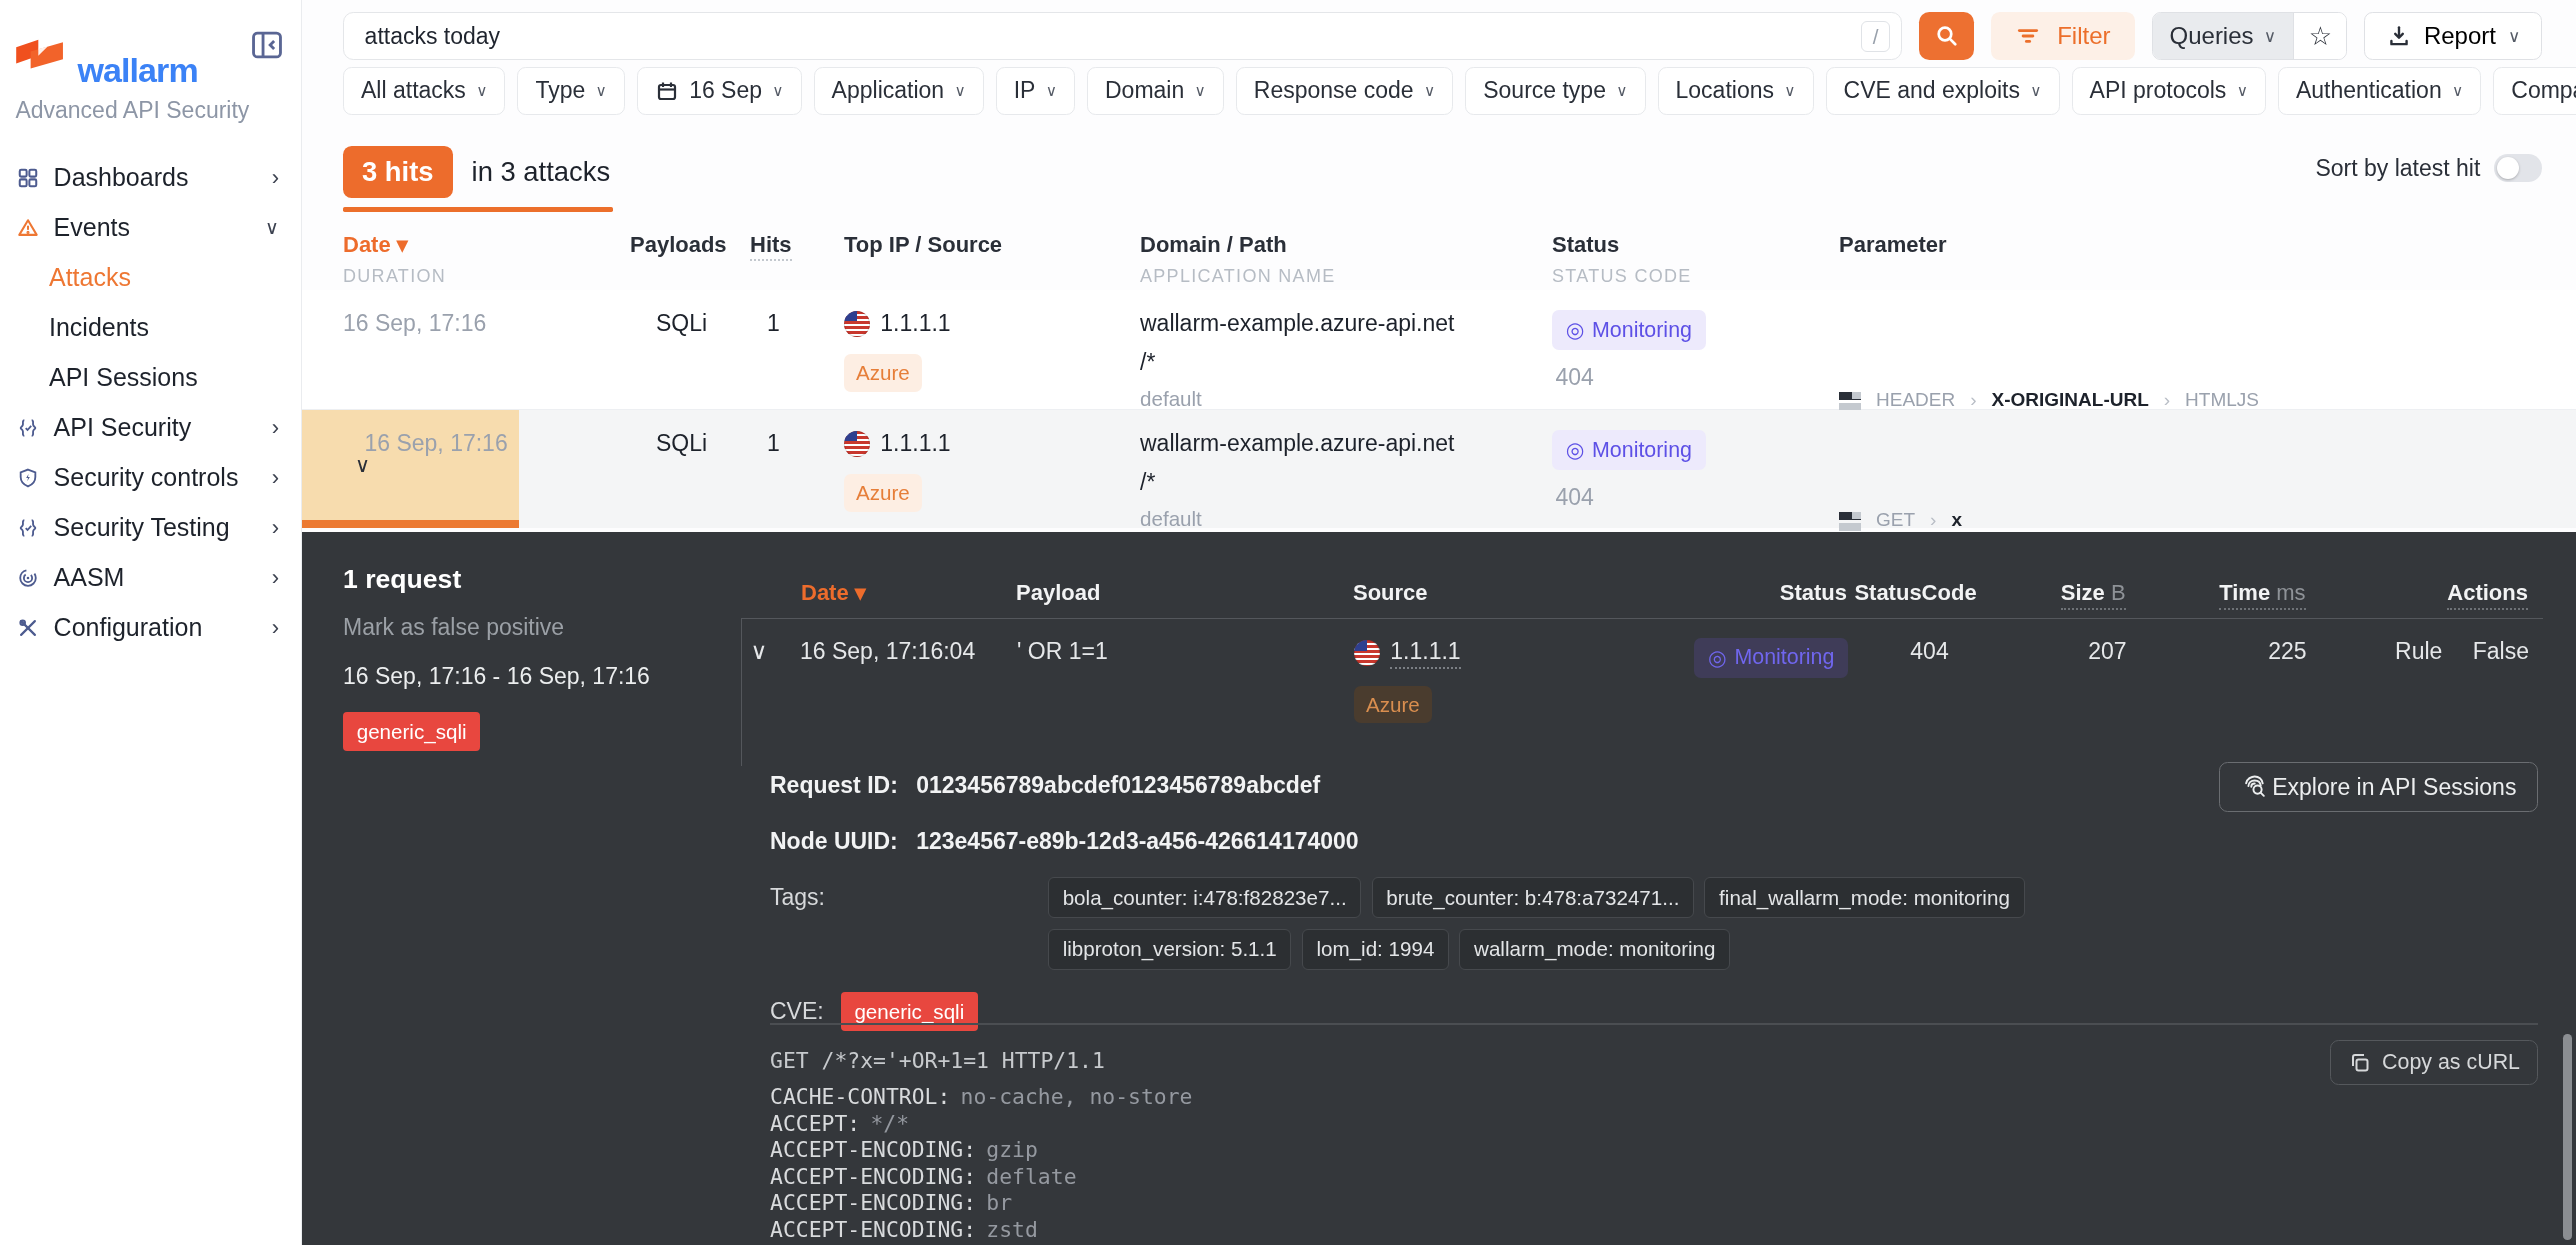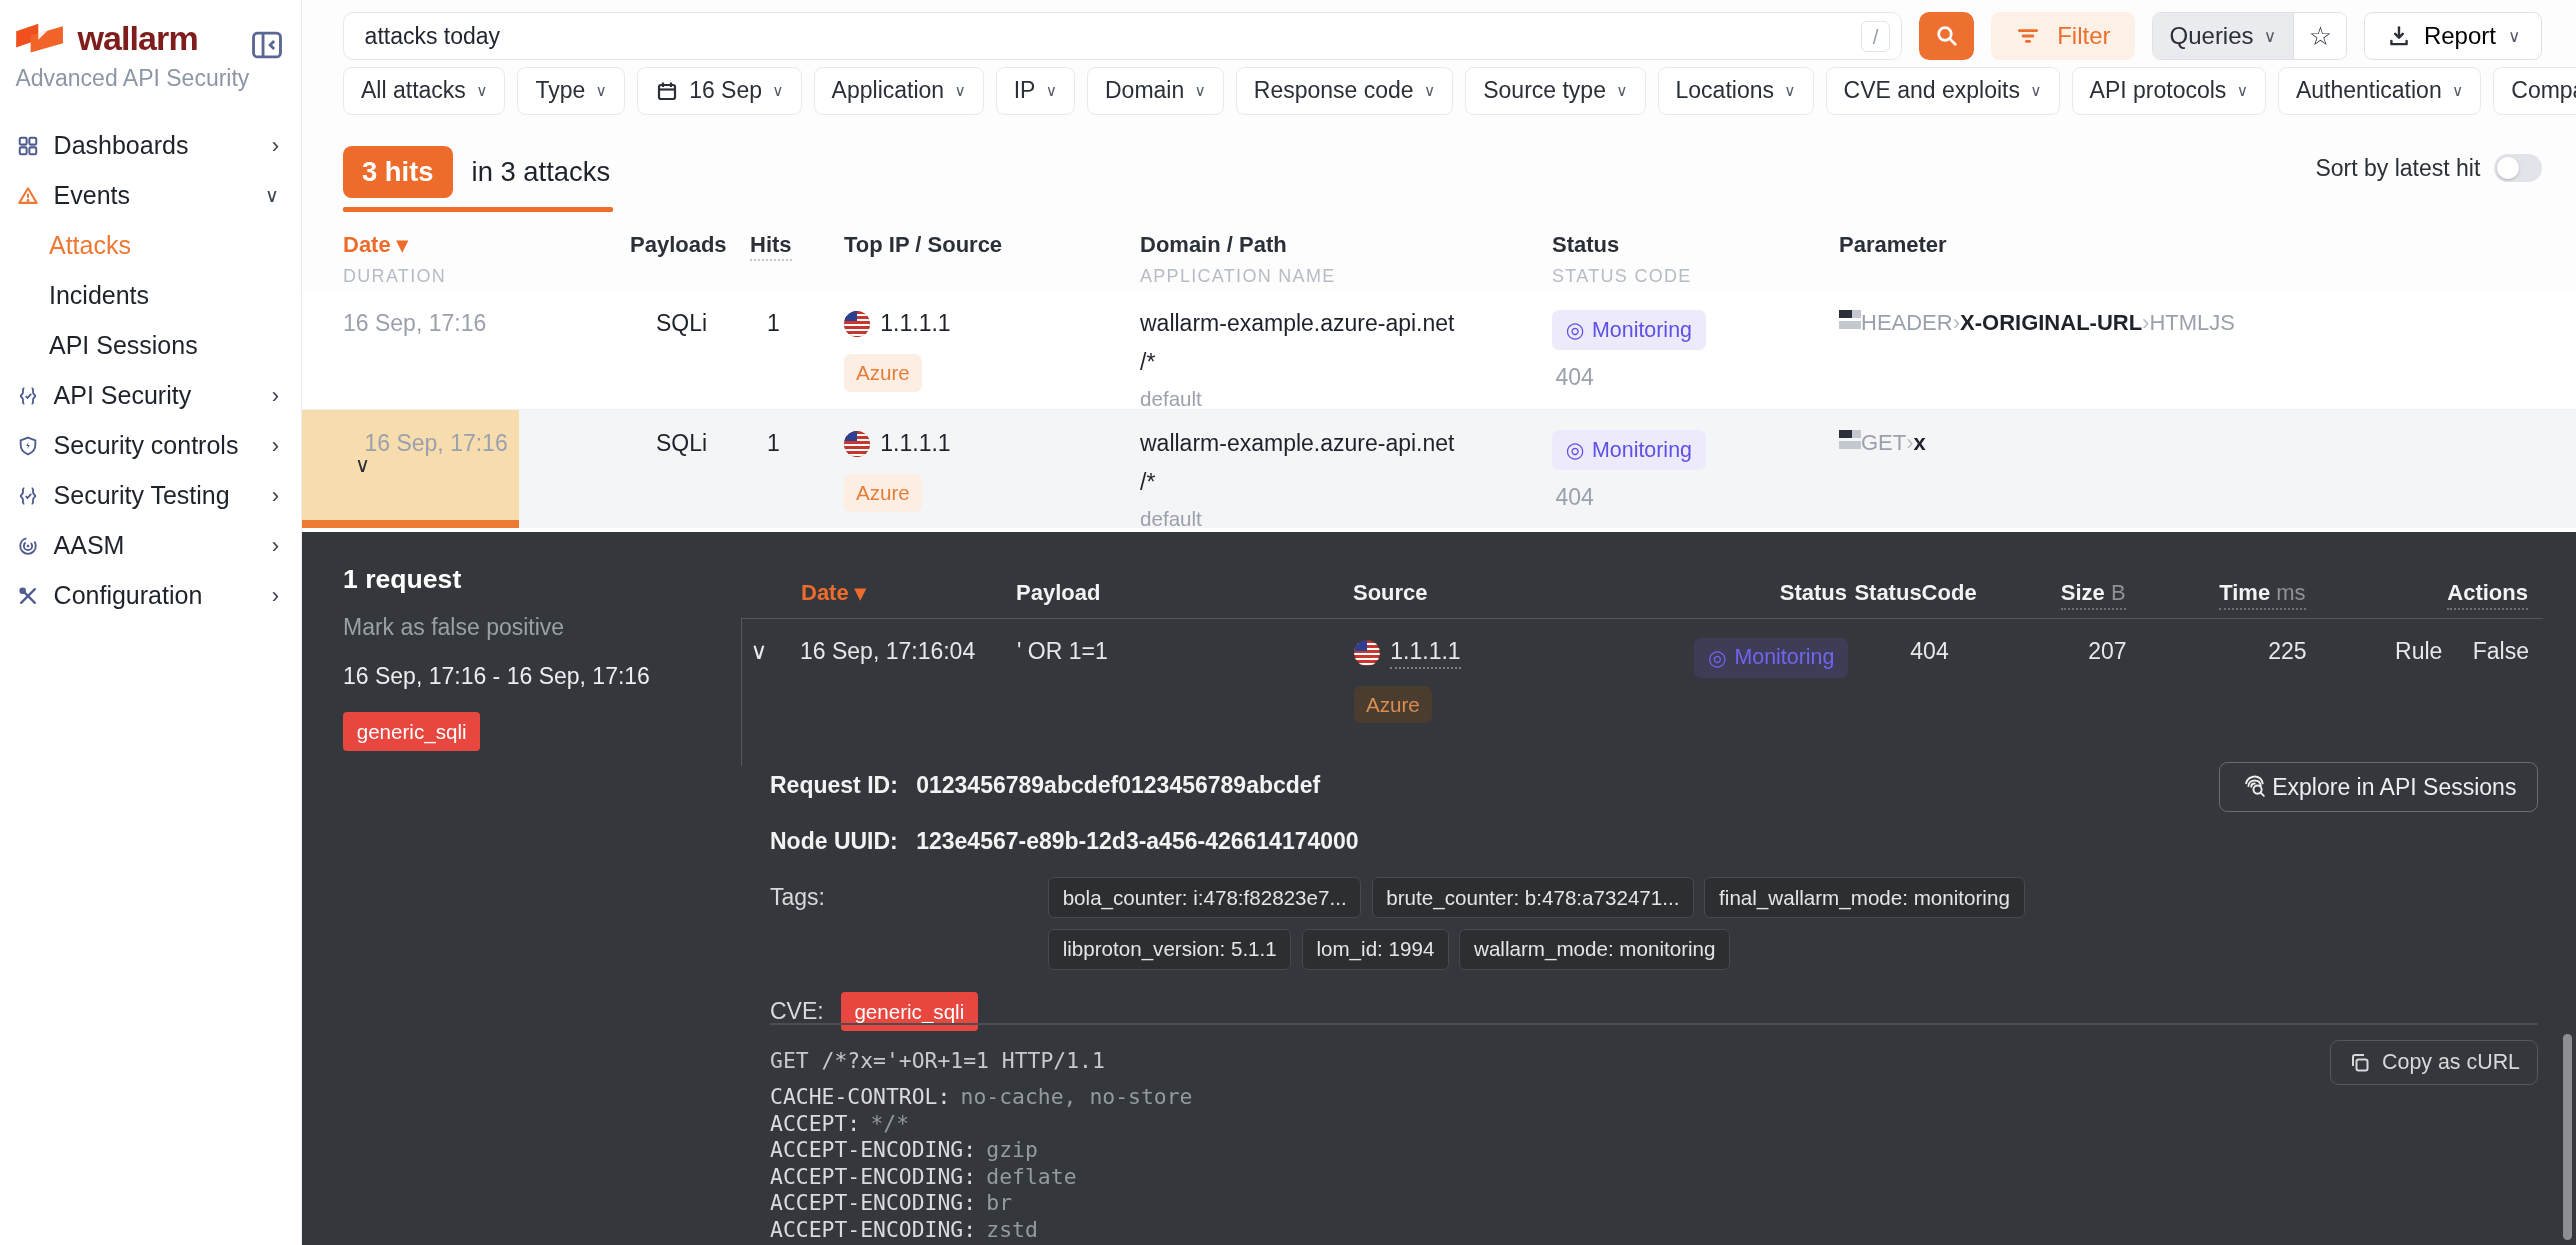--- a/index.html
+++ b/index.html
@@ -4,21 +4,21 @@
 <style>
   * { margin:0; padding:0; box-sizing:border-box; }
   html,body { width:2576px; height:1245px; overflow:hidden; background:#fdfdfe;
     font-family:"Liberation Sans", sans-serif; color:#2a2f38; }
 
   
   .sb { position:absolute; left:0; top:0; width:302px; height:1245px; background:#fff;
         border-right:1.7px solid #eaecef; }
   .sb-head { position:relative; padding:19px 17px 0 15.4px; }
   .sb-brandrow { display:flex; align-items:center; gap:12px; }
-  .sb-name { font-size:34px; font-weight:700; color:#7f1d1d; letter-spacing:-0.9px; }
+  .sb-name { font-size:34px; font-weight:700; color:#3b82f6; letter-spacing:-0.9px;margin-top:32px; }
   .sb-sub { margin-top:6.9px; font-size:23px; color:#8d96a6; }
   .sb-collapse { position:absolute; right:15.4px; top:26px; width:38px; height:38px;
     border:none; background:transparent; cursor:pointer; }
   .nav { margin-top:29px; }
   .nav-item { position:relative; height:50px; display:flex; align-items:center; gap:14.6px;
     padding-left:17px; font-size:25px; color:#1d222b; cursor:pointer; }
   .nav-item .chev { position:absolute; right:22px; color:#3c4250; font-size:22px; }
   .nav-item .chev.down { font-size:19px; color:#3c4250; }
   .nav-sub { padding-left:49px; }
   .nav-sub.active { color:#ee7733; }
@@ -93,21 +93,21 @@
     background:repeating-linear-gradient(180deg,#c8372d 0 2.6px,#fff 2.6px 5.1px); box-shadow:inset 0 0 0 0.9px rgba(0,0,0,.15); }
   .flag::before { content:''; position:absolute; left:0; top:0; width:13px; height:10.3px; background:#2e3f8f; }
   .azure { display:inline-block; margin-top:17px; background:#fdeee3; color:#e67e39; font-size:20.6px;
     padding:6.9px 12px; border-radius:6.9px; }
   .cdom .dom { font-size:23px; color:#1d222b; }
   .cdom .path { margin-top:12px; font-size:23px; color:#1d222b; }
   .cdom .app { margin-top:10.3px; font-size:20.6px; color:#9aa1ad; }
   .mon { display:inline-flex; align-items:center; gap:7.7px; background:#edeafc; color:#5d50e6;
     font-size:21.4px; padding:6.9px 13.7px; border-radius:6.9px; }
   .cstat .code { margin-top:13.7px; font-size:23px; color:#9aa1ad; padding-left:3.4px; }
-  .cparam { font-size:22px; display:flex; align-items:flex-start; gap:0; }
+  .cparam { font-size:19px; display:flex; align-items:flex-end; gap:15px; }
   .picon { width:22px; height:19px; flex:0 0 22px; display:inline-block;
     background:linear-gradient(180deg,#2a2f38 0 7.7px,transparent 7.7px 11px,#c4c9cf 11px 19px); position:relative; }
   .picon::after { content:''; position:absolute; right:0; top:0; width:8.6px; height:7.7px; background:#c4c9cf; }
   .pmut { color:#9aa1ad; }
   .psep { color:#b9bec6; }
   .pstrong { color:#1d222b; font-weight:700; }
 
   
   .panel { position:absolute; left:302px; top:532px; right:0; bottom:0; background:#34373b; color:#e6e8ea; }
   .pleft { position:absolute; left:41px; top:32px; width:360px; }

